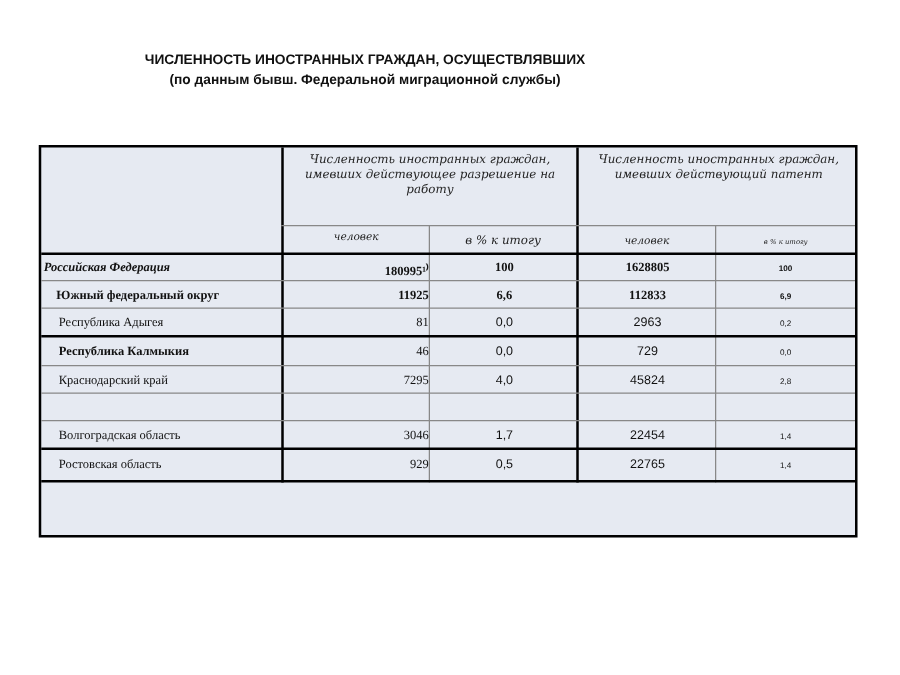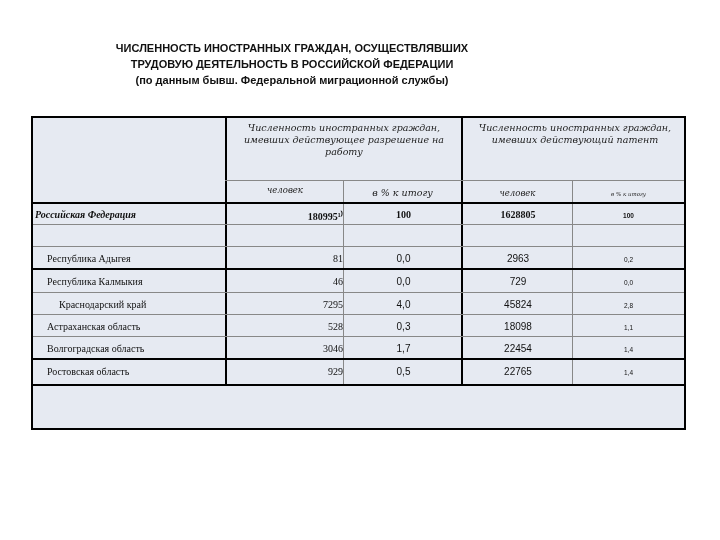--- a/index.html
+++ b/index.html
@@ -21,21 +21,20 @@
   .row.bold { font-weight:bold; }
   .row.bold .c2, .row.bold .c3 { font-family:"Liberation Serif", serif; }
   .foot { position:absolute; left:2px; top:286px; width:640px; font-family:"DejaVu Serif", serif; font-style:italic; font-size:9px; line-height:12px; color:#111; }
   .foot .l2 { padding-left:14px; }
 </style>
 </head>
 <body>
 
 <div class="title">
   <div>ЧИСЛЕННОСТЬ ИНОСТРАННЫХ ГРАЖДАН, ОСУЩЕСТВЛЯВШИХ</div>
-  <div>ТРУДОВУЮ ДЕЯТЕЛЬНОСТЬ В РОССИЙСКОЙ ФЕДЕРАЦИИ</div>
   <div>(по данным бывш. Федеральной миграционной службы)</div>
 </div>
 
 <div class="tbl">
 
   <div class="vl" style="left:192px;top:0;width:2px;height:268px;"></div>
   <div class="vl" style="left:428px;top:0;width:2px;height:268px;"></div>
   <div class="vg" style="left:310px;top:62px;height:206px;"></div>
   <div class="vg" style="left:539px;top:62px;height:206px;"></div>
 
@@ -57,47 +56,47 @@
   <div class="cell ital" style="left:430px;top:69px;width:109px;font-size:8.5px;">человек</div>
   <div class="cell ital" style="left:540px;top:70px;width:111px;font-size:5.5px;">в % к итогу</div>
 
   <div class="row bold" style="top:86px;">
     <span class="name" style="left:2px;font-style:italic;">Российская Федерация</span>
     <span class="c1">180995¹⁾</span>
     <span class="c2">100</span>
     <span class="c3">1628805</span>
     <span class="c4">100</span>
   </div>
+  <div class="row bold" style="top:108px;">
+    <span class="name" style="left:12px;">Южный федеральный округ</span>
+    <span class="c1">11925</span>
+    <span class="c2">6,6</span>
+    <span class="c3">112833</span>
+    <span class="c4">6,9</span>
+  </div>
   <div class="row" style="top:130px;">
     <span class="name" style="left:14px;">Республика Адыгея</span>
     <span class="c1">81</span>
     <span class="c2">0,0</span>
     <span class="c3">2963</span>
     <span class="c4">0,2</span>
   </div>
   <div class="row" style="top:153px;">
-    <span class="name" style="left:14px;">Республика Калмыкия</span>
+    <span class="name" style="left:14px;font-weight:bold;">Республика Калмыкия</span>
     <span class="c1">46</span>
     <span class="c2">0,0</span>
     <span class="c3">729</span>
     <span class="c4">0,0</span>
   </div>
   <div class="row" style="top:176px;">
-    <span class="name" style="left:26px;">Краснодарский край</span>
+    <span class="name" style="left:14px;">Краснодарский край</span>
     <span class="c1">7295</span>
     <span class="c2">4,0</span>
     <span class="c3">45824</span>
     <span class="c4">2,8</span>
-  </div>
-  <div class="row" style="top:198px;">
-    <span class="name" style="left:14px;">Астраханская область</span>
-    <span class="c1">528</span>
-    <span class="c2">0,3</span>
-    <span class="c3">18098</span>
-    <span class="c4">1,1</span>
   </div>
   <div class="row" style="top:220px;">
     <span class="name" style="left:14px;">Волгоградская область</span>
     <span class="c1">3046</span>
     <span class="c2">1,7</span>
     <span class="c3">22454</span>
     <span class="c4">1,4</span>
   </div>
   <div class="row" style="top:243px;">
     <span class="name" style="left:14px;">Ростовская область</span>

